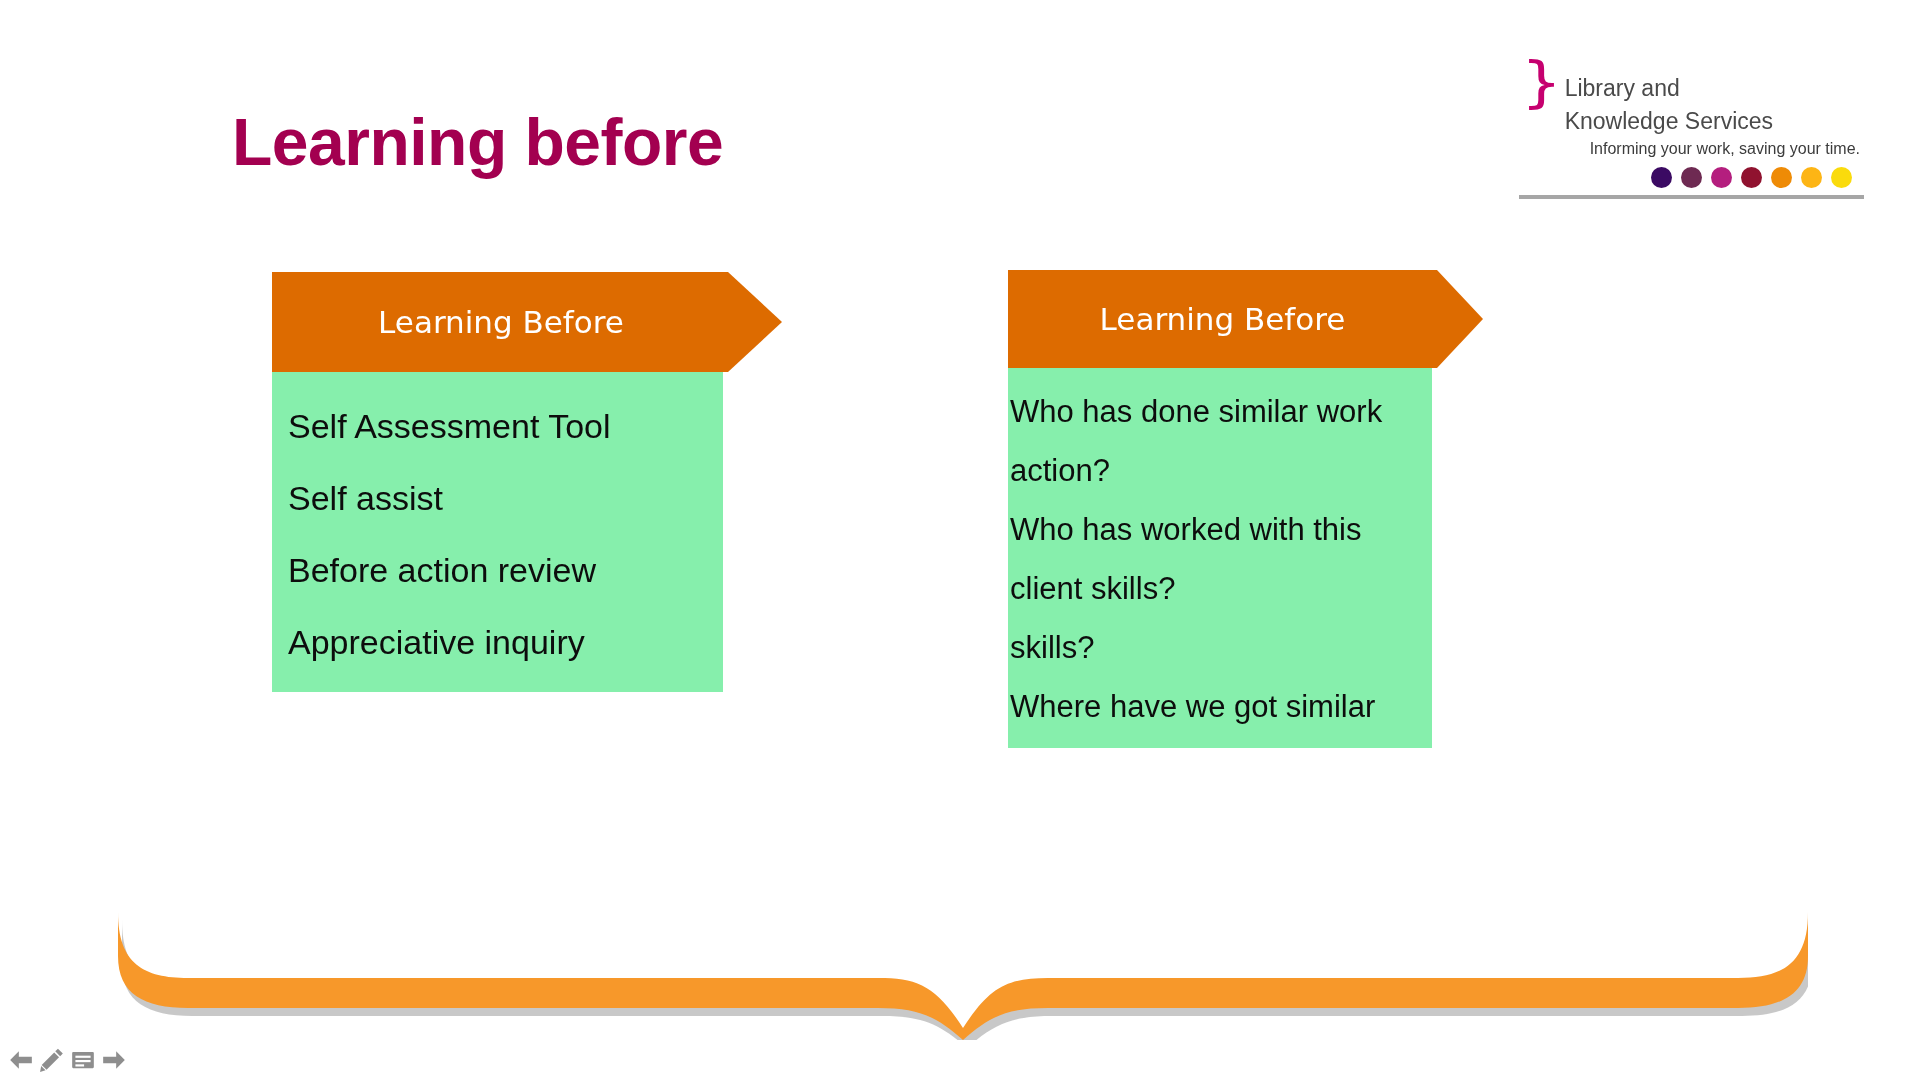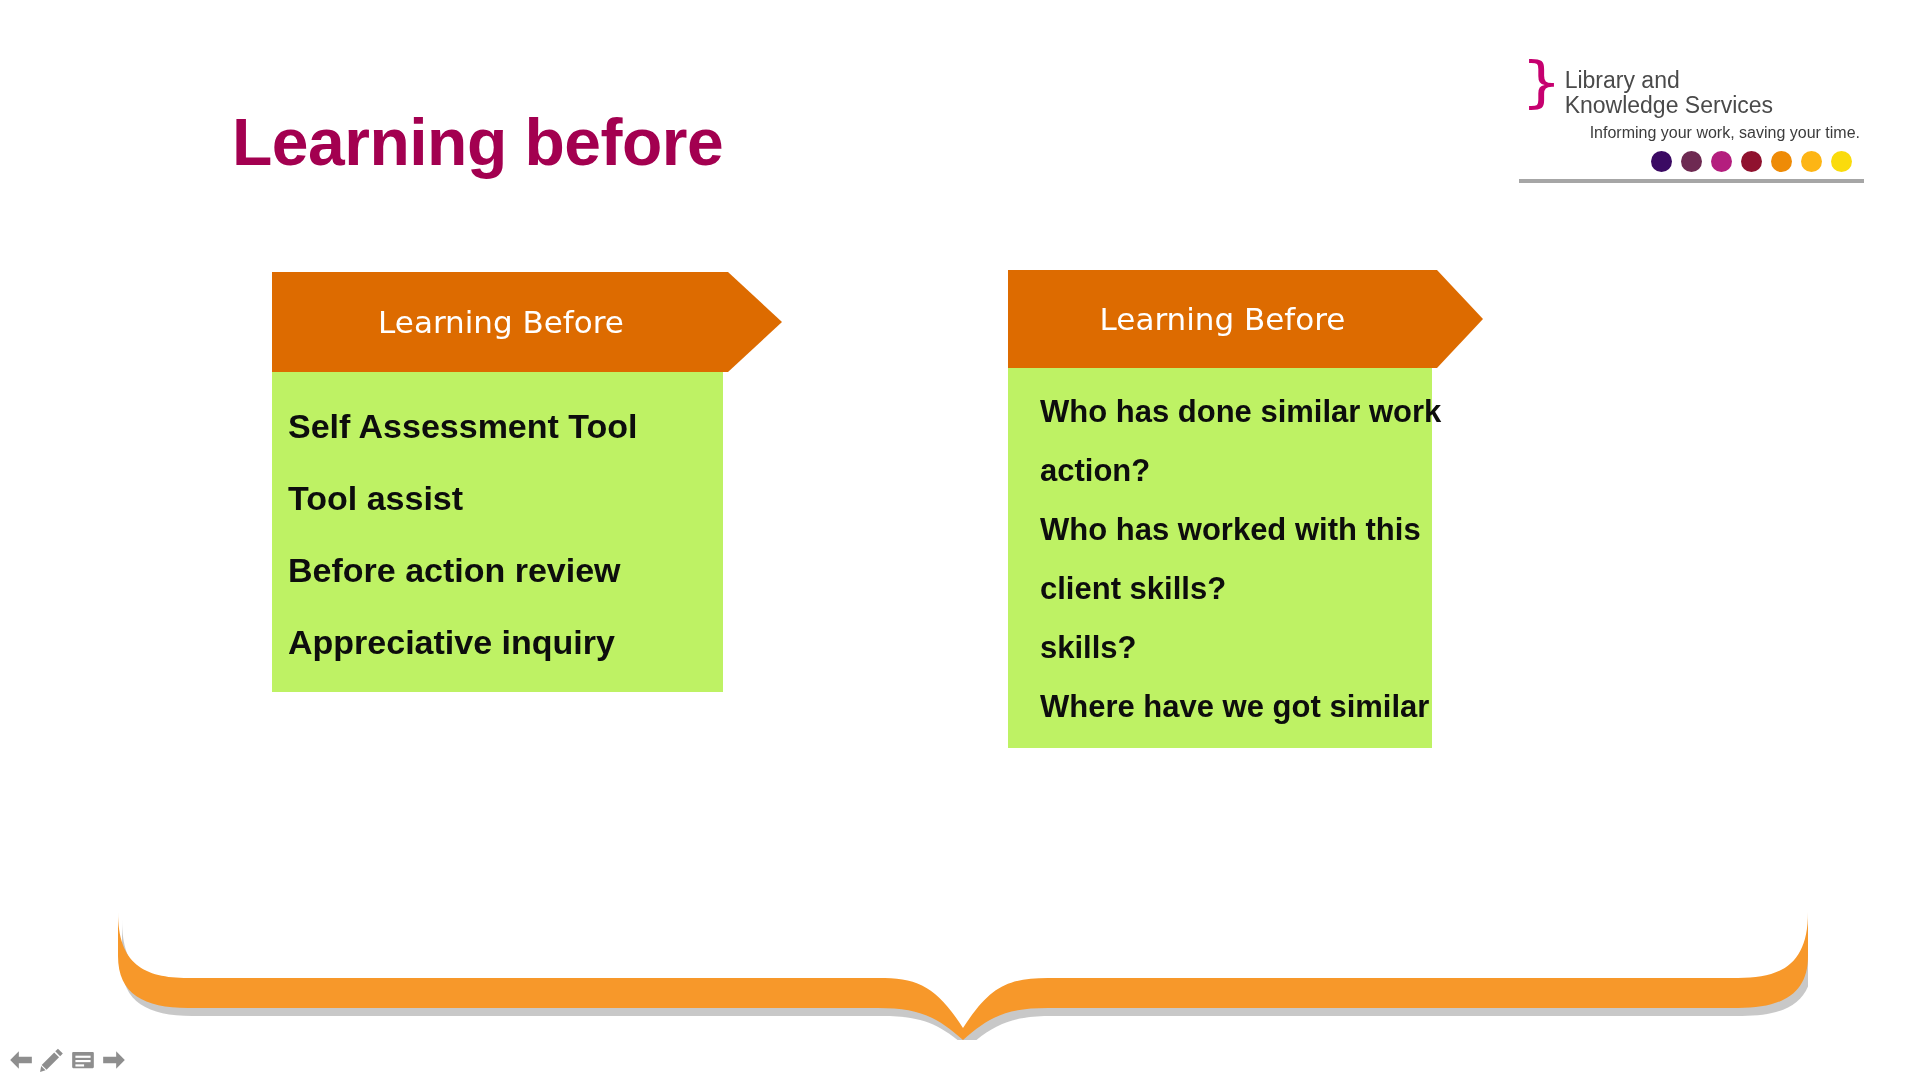--- a/index.html
+++ b/index.html
@@ -51,20 +51,21 @@
     margin-left: 2px;
   }
   #logo-wordmark {
     padding-top: 2px;
   }
   .logo-line {
     font-size: 23px;
     color: #4A4A4A;
     line-height: 25px;
     white-space: nowrap;
+    margin-top: 8px;
   }
   #logo-tagline {
     margin-top: 6px;
     font-size: 16px;
     color: #3C3C3C;
     text-align: right;
     white-space: nowrap;
     padding-right: 4px;
   }
   #logo-dots {
@@ -102,23 +103,22 @@
   .card-header-svg {
     position: absolute;
     left: 0;
     top: 0;
   }
   .card-header-label {
     position: relative;
     z-index: 2;
   }
   .card-body {
-    background: #bef264;
+    background: #86efac;
     box-sizing: border-box;
-    font-weight: bold;
   }
   .card-line {
     color: #0D0D0D;
     white-space: nowrap;
   }
 
   
   #card-one { left: 272px; top: 272px; }
   #card-one .card-header { width: 510px; height: 100px; }
   #card-one .card-header-label { padding-right: 52px; }
@@ -130,21 +130,21 @@
     font-size: 34px;
     line-height: 72px;
   }
 
   
   #card-two { left: 1008px; top: 270px; }
   #card-two .card-header { width: 475px; height: 98px; }
   #card-two .card-header-label { padding-right: 46px; }
   #card-two .card-body {
     width: 424px;
-    padding: 14px 0 12px 32px;
+    padding: 14px 0 12px 2px;
   }
   #card-two .card-line {
     font-size: 31px;
     line-height: 59px;
   }
 
   
   #bottom-ribbon {
     position: absolute;
     left: 118px;
@@ -196,21 +196,21 @@
 
 <div class="card" id="card-one">
   <div class="card-header">
     <svg class="card-header-svg" width="510" height="100" viewBox="0 0 510 100">
       <polygon points="0,0 456,0 510,50 456,100 0,100" fill="#DD6B00"></polygon>
     </svg>
     <span class="card-header-label">Learning Before</span>
   </div>
   <div class="card-body">
     <div class="card-line">Self Assessment Tool</div>
-    <div class="card-line">Tool assist</div>
+    <div class="card-line">Self assist</div>
     <div class="card-line">Before action review</div>
     <div class="card-line">Appreciative inquiry</div>
   </div>
 </div>
 
 <div class="card" id="card-two">
   <div class="card-header">
     <svg class="card-header-svg" width="475" height="98" viewBox="0 0 475 98">
       <polygon points="0,0 429,0 475,49 429,98 0,98" fill="#DD6B00"></polygon>
     </svg>

